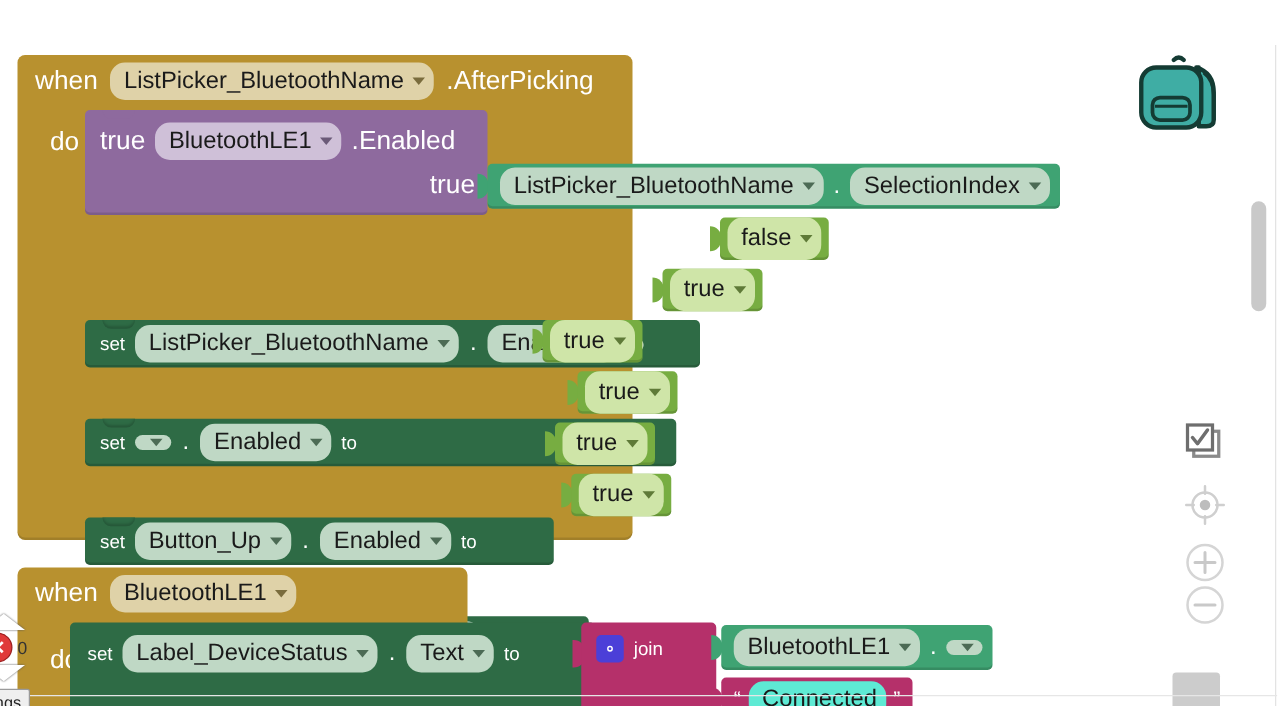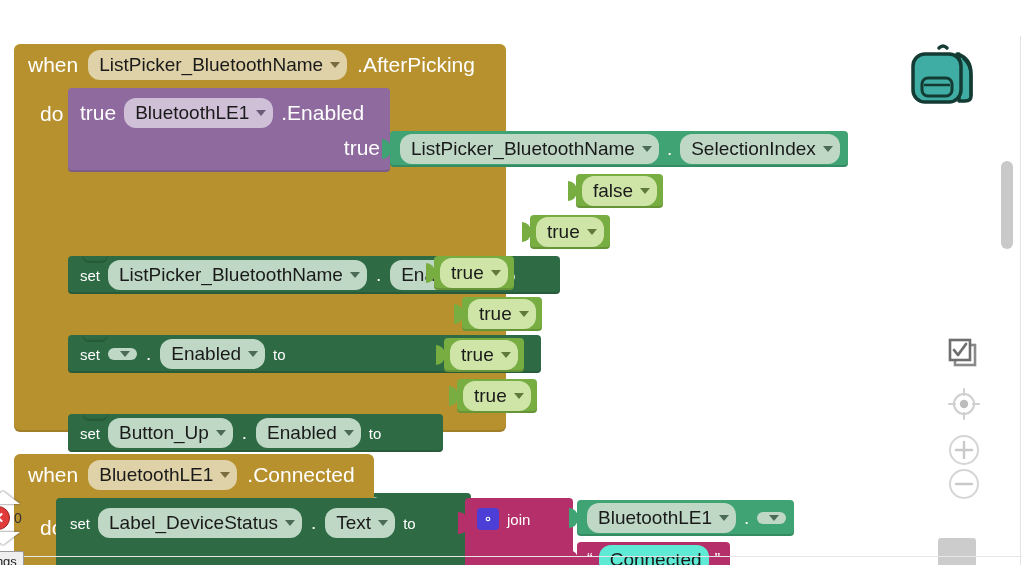--- a/index.html
+++ b/index.html
@@ -80,21 +80,21 @@
     padding:0 8px 0 10px;
     color:#ffffff;font-size:19px;
   }
 
   
   .logic{
     background:#77AD41;
     border-radius:4px;
     box-shadow:inset 0 -2px 0 rgba(0,0,0,.14);
     height:34px;
-    display:flex;align-items:center;
+    display:flex;
     padding:0 6px;
   }
 
   
   .txtblk{
     background:#B5306A;
     border-radius:4px;
     box-shadow:inset 0 -2px 0 rgba(0,0,0,.14);
     display:flex;align-items:center;
   }
@@ -358,21 +358,20 @@
     </div>
   </div>
 
   <div class="blk event" style="left:14px;top:418px;width:360px;height:138px;">
     <div class="event-head">
       <span class="plain">when</span>
       <span class="field tan">
         <span>BluetoothLE1</span>
         <i class="caret"></i>
       </span>
-      <span class="plain">.Connected</span>
     </div>
     <div class="do-label" style="position:absolute;left:10px;top:62px;">do</div>
   </div>
 
   <div class="blk" style="left:56px;top:462px;width:420px;height:84px;background:#2E6B45;border-radius:4px;box-shadow:inset 0 -2px 0 rgba(0,0,0,.15);">
     <div class="notch" style="left:24px;"></div>
     <div class="row" style="padding:10px 0 0 14px;gap:8px;">
       <span class="plain sm">set</span>
       <span class="field">
         <span>Label_DeviceStatus</span>

